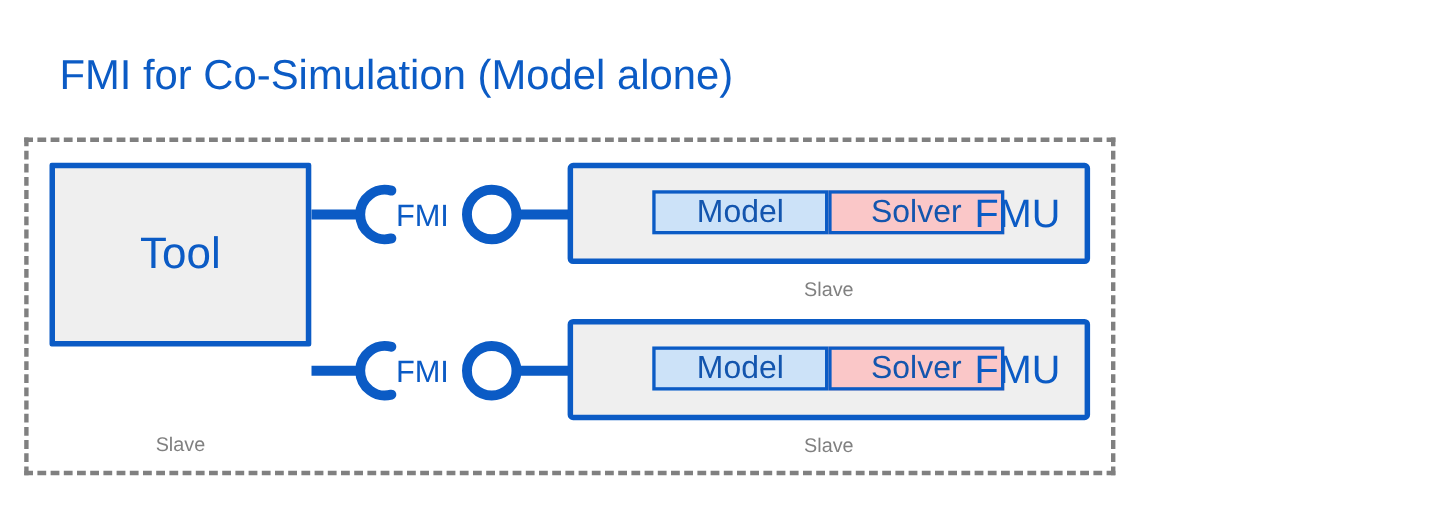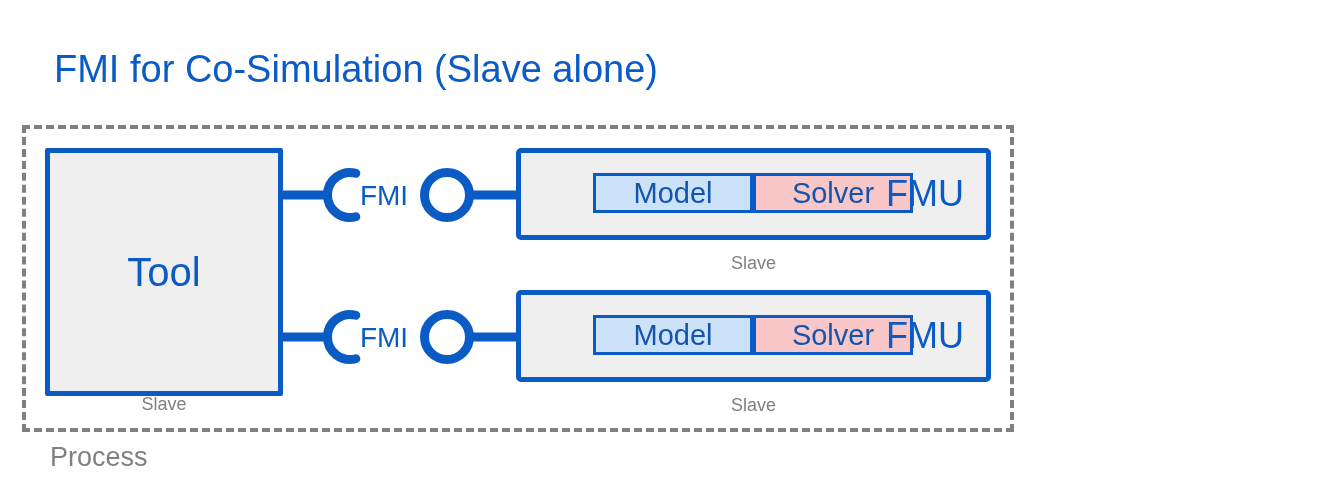--- a/index.html
+++ b/index.html
@@ -20,21 +20,21 @@
   }
   .process-box{
     position:absolute;left:22px;top:125px;width:992px;height:307px;
     border:4px dashed var(--muted);
   }
   .process-label{
     position:absolute;left:50px;top:442px;
     font-size:27px;color:var(--muted);
   }
   .tool-box{
-    position:absolute;left:45px;top:148px;width:238px;height:248px;
+    position:absolute;left:45px;top:148px;width:238px;height:167px;
     background:var(--box-fill);border:5px solid var(--accent);border-radius:2px;
     display:flex;align-items:center;justify-content:center;
   }
   .tool-label{font-size:40px;color:var(--accent);}
   .role-label{
     position:absolute;font-size:18px;color:var(--muted);text-align:center;
   }
   .role-master{left:45px;width:238px;top:394px;}
   .role-slave-1{left:516px;width:475px;top:253px;}
   .role-slave-2{left:516px;width:475px;top:395px;}
@@ -63,24 +63,23 @@
   .connector .roundcap{stroke-linecap:round;}
   .fmi-text{
     font-family:"Liberation Sans",sans-serif;font-size:28px;fill:var(--accent);
   }
 </style>
 </head>
 <body>
 
 <div class="stage">
 
-  <div class="title">FMI for Co-Simulation (Slave alone)</div>
+  <div class="title">FMI for Co-Simulation (Model alone)</div>
 
   <div class="process-box"></div>
-  <div class="process-label">Process</div>
 
   <div class="tool-box">
     <span class="tool-label">Tool</span>
   </div>
   <div class="role-label role-master">Slave</div>
 
   <svg class="connector connector-1" width="234" height="80" viewBox="0 0 234 80">
     <line class="stroke" x1="0" y1="40" x2="44" y2="40"></line>
     <path class="stroke roundcap" d="M 72.8 18.27 A 22.5 22.5 0 1 0 72.8 61.73"></path>
     <text class="fmi-text" x="101" y="50" text-anchor="middle">FMI</text>

